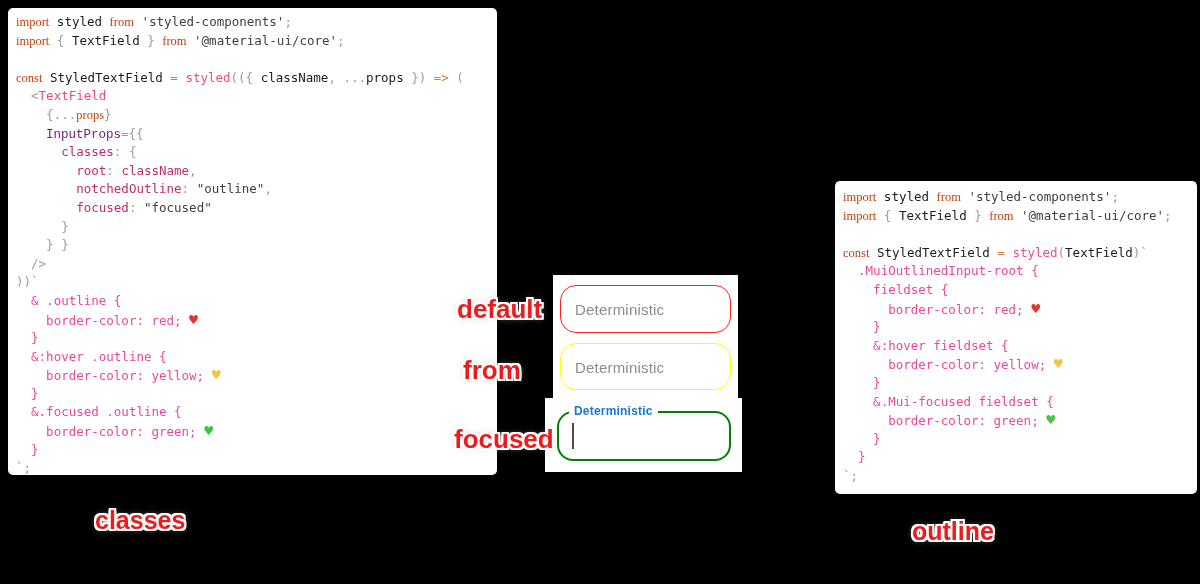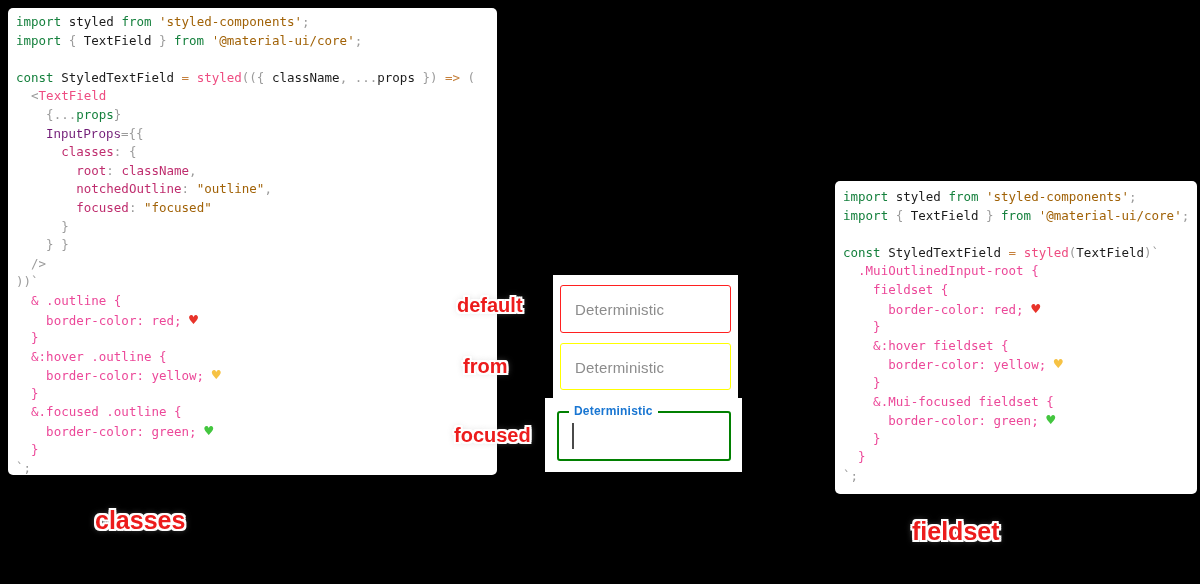--- a/index.html
+++ b/index.html
@@ -5,57 +5,57 @@
   html,body{margin:0;padding:0;background:#000;}
   .canvas{position:relative;width:1200px;height:584px;background:#000;overflow:hidden;
           font-family:"Liberation Sans",sans-serif;}
 
   
   .code{position:absolute;margin:0;background:#fff;border-radius:5px;box-sizing:border-box;
         font-family:"DejaVu Sans Mono",monospace;font-size:12.5px;line-height:18.6px;overflow:hidden;}
   #code-left{left:8px;top:8px;width:489px;height:467px;padding:5px 8px;}
   #code-right{left:835px;top:181px;width:362px;height:313px;padding:7px 8px;}
   .cl{height:18.6px;white-space:pre;}
-  .t-k{color:#15803d;}            
+  .t-k{color:#c2410c;font-family:Liberation Serif, serif;}            
   .t-d{color:#1c1c1c;}            
-  .t-s{color:#a16207;}            
+  .t-s{color:#404040;}            
   .t-j{color:#701a75;font-family:Liberation Mono, monospace;}            
   .t-m{color:#bf2d6e;}            
   .t-f{color:#ee4d82;}            
   .t-o{color:#c5803c;}            
   .t-p{color:#9b9b9b;}            
   .t-c{color:#ec4899;}            
   .t-hr,.t-hy,.t-hg{font-size:15px;line-height:18.6px;}
   .t-hr{color:#e8332a;}
   .t-hy{color:#f6c244;}
   .t-hg{color:#43c63f;}
 
   
   .strip{position:absolute;background:#fff;}
   .strip-top{left:553px;top:275px;width:185px;height:123px;}
   .strip-bottom{left:545px;top:398px;width:197px;height:74px;}
-  .field{position:absolute;background:#fff;border-radius:3px;box-sizing:border-box;text-align:right;}
+  .field{position:absolute;background:#fff;border-radius:16px;box-sizing:border-box;text-align:right;}
   .field-default{left:560px;top:285px;width:171px;height:48px;border:1.5px solid #ff2020;}
   .field-hover{left:560px;top:343px;width:171px;height:47px;border:1.5px solid #ffff00;}
   .field-focused{left:557px;top:411px;width:174px;height:50px;border:2px solid #018001;}
   .field-label{position:absolute;left:14px;top:50%;transform:translateY(-50%);
                font-size:15px;color:#8c8c8c;letter-spacing:.2px;}
   .legend{position:absolute;left:10px;top:-9px;background:#fff;padding:0 5px;
           font-size:12px;font-weight:bold;color:#1976d2;letter-spacing:.2px;}
   .caret{position:absolute;left:13px;top:10px;width:2px;height:26px;background:#4a4a4a;}
 
   
   .ann,.caption{position:absolute;font-weight:bold;color:#ec1c1c;white-space:nowrap;
     text-shadow:
       -2px -2px 0 #fff,-2px 0 0 #fff,-2px 2px 0 #fff,
        0 -2px 0 #fff, 0 2px 0 #fff,
        2px -2px 0 #fff, 2px 0 0 #fff, 2px 2px 0 #fff,
       -1px -1px 0 #fff, 1px 1px 0 #fff,-1px 1px 0 #fff,1px -1px 0 #fff,
        0 0 7px rgba(180,180,180,.9);}
-  .ann{font-size:20px;}
+  .ann{font-size:26px;}
   .ann-default{left:457px;top:294px;}
   .ann-hover{left:463px;top:355px;}
   .ann-focused{left:454px;top:424px;}
   .caption{font-size:25px;}
   .caption-classes{left:95px;top:506px;}
   .caption-globals{left:912px;top:517px;}
 </style>
 </head>
 <body>
 
@@ -79,15 +79,15 @@
   <div class="field field-hover">
     <span class="field-label">Deterministic</span>
   </div>
 
   <div class="field field-focused">
     <span class="legend">Deterministic</span>
     <span class="caret"></span>
   </div>
 
   <div class="caption caption-classes">classes</div>
-  <div class="caption caption-globals">fieldset</div>
+  <div class="caption caption-globals">outline</div>
 
 </div>
 
 </body></html>

